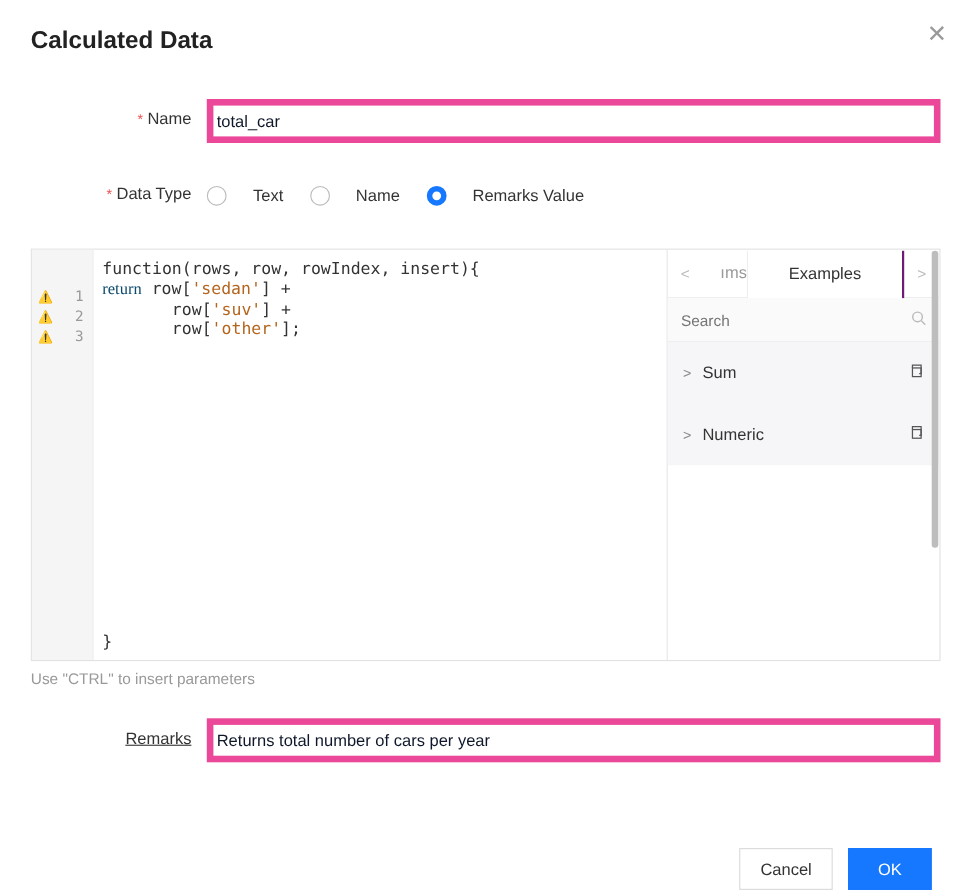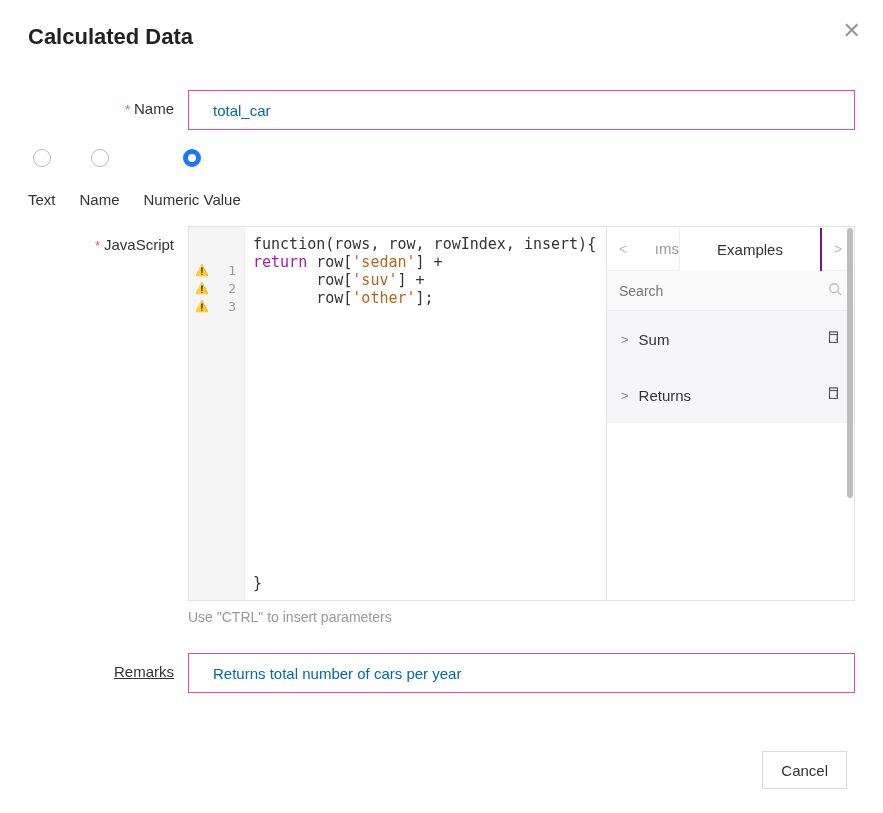--- a/index.html
+++ b/index.html
@@ -45,39 +45,38 @@
     color: #e55;
     margin-right: 4px;
     font-size: 13px;
   }
   .field-col {
     flex: 1;
   }
   .text-input {
     width: 100%;
     height: 40px;
-    padding: 0 24px;
-    border: 1px solid #ec4899;
-    font-size: 15px;
-    color: #0369a1;
+    padding: 0 3px;
+    border: 6px solid #ec4899;
+    font-size: 15px;
+    color: #0f172a;
     outline: none;
   }
   .radio-row {
     display: flex;
     align-items: center;
     gap: 24px;
     height: 40px;
   }
   .radio-item {
     display: flex;
     align-items: center;
     gap: 24px;
     cursor: pointer;
     font-size: 15px;
-    flex-direction: column;
   }
   .radio-circle {
     width: 18px;
     height: 18px;
     border-radius: 50%;
     border: 1.5px solid #bbb;
     display: flex;
     align-items: center;
     justify-content: center;
   }
@@ -122,21 +121,21 @@
   .js-code {
     flex: 1;
     font-family: Consolas, Monaco, monospace;
     font-size: 15px;
     padding: 8px 8px;
     white-space: pre;
     color: #333;
     line-height: 18px;
     position: relative;
   }
-  .k { color: #a21caf; }
+  .k { color: #0c4a6e; font-family: Liberation Serif, serif; }
   .s { color: #b5651d; }
   .side-panel {
     width: 248px;
     border-left: 1px solid #e6e6e6;
     display: flex;
     flex-direction: column;
     position: relative;
   }
   .side-tabs {
     display: flex;
@@ -229,21 +228,21 @@
     background: #bdbdbd;
     border-radius: 3px;
   }
   .hint {
     color: #999;
     font-size: 14px;
     margin-top: 8px;
   }
   .footer {
     position: absolute;
-    bottom: 24px;
+    bottom: 4px;
     right: 36px;
     display: flex;
     gap: 14px;
   }
   .btn {
     min-width: 76px;
     height: 38px;
     padding: 0 18px;
     border: 1px solid #d9d9d9;
     background: #fff;
@@ -267,42 +266,42 @@
 <div class="form-row">
   <div class="label-col">
     <span class="req-star">*</span><span>Name</span>
   </div>
   <div class="field-col">
     <input class="text-input" value="total_car" style="">
   </div>
 </div>
 
 <div class="form-row">
+  <div class="label-col">
+    <span class="req-star">*</span><span>Data Type</span>
+  </div>
   <div class="field-col">
     <div class="radio-row">
       <div class="radio-item">
         <span class="radio-circle"></span>
         <span>Text</span>
       </div>
       <div class="radio-item">
         <span class="radio-circle"></span>
         <span>Name</span>
       </div>
       <div class="radio-item">
         <span class="radio-circle selected"></span>
-        <span>Numeric Value</span>
+        <span>Remarks Value</span>
       </div>
     </div>
   </div>
 </div>
 
 <div class="form-row" style="margin-bottom:0;">
-  <div class="label-col">
-    <span class="req-star">*</span><span>JavaScript</span>
-  </div>
   <div class="field-col">
     <div class="js-block">
       <div class="js-gutter">
         <div class="gutter-line">
             <span class="warn-ico">⚠️</span>
             <span class="lnum">1</span>
           </div>
         <div class="gutter-line">
             <span class="warn-ico">⚠️</span>
             <span class="lnum">2</span>
@@ -338,21 +337,21 @@
             <span>Sum</span>
             <span class="copy-ico">
               <svg width="14" height="14" viewBox="0 0 16 16" fill="none" stroke="#555" stroke-width="1.3">
                   <rect x="4" y="4" width="9" height="9"></rect>
                   <path d="M4 4 V1 H13 V10 H11"></path>
                 </svg>
             </span>
           </div>
           <div class="ex-item">
             <span class="chev">&gt;</span>
-            <span>Returns</span>
+            <span>Numeric</span>
             <span class="copy-ico">
               <svg width="14" height="14" viewBox="0 0 16 16" fill="none" stroke="#555" stroke-width="1.3">
                   <rect x="4" y="4" width="9" height="9"></rect>
                   <path d="M4 4 V1 H13 V10 H11"></path>
                 </svg>
             </span>
           </div>
         </div>
       </div>
       <div class="scroll-track">
@@ -367,13 +366,14 @@
   <div class="label-col">
     <span>Remarks</span>
   </div>
   <div class="field-col">
     <input class="text-input" value="Returns total number of cars per year" style="">
   </div>
 </div>
 
 <div class="footer">
   <button class="btn">Cancel</button>
+  <button class="btn primary">OK</button>
 </div>
 
 </body></html>

